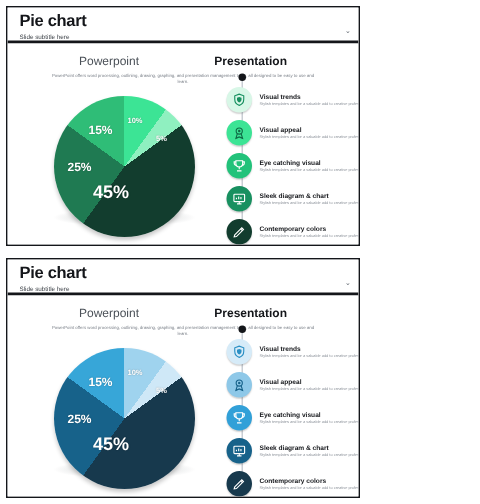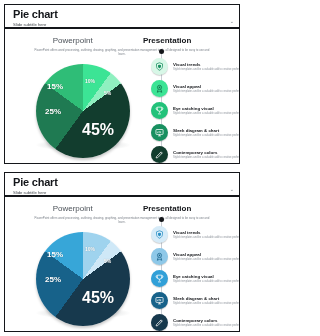--- a/index.html
+++ b/index.html
@@ -93,23 +93,23 @@
     border-radius: 50%;
     box-shadow: 0 2px 3px rgba(0,0,0,0.22);
   }
   .pie-label {
     position: absolute;
     color: #ffffff;
     font-weight: bold;
     text-shadow: 0 0 1px rgba(0,0,0,0.35);
     white-space: nowrap;
   }
-  .lbl-45 { font-size: 16px; left: 59px; top: 60px; }
+  .lbl-45 { font-size: 12px; left: 39px; top: 60px; }
   .lbl-25 { font-size: 8px;  left: 22px; top: 46px; }
-  .lbl-15 { font-size: 8px;  left: 24px; top: 21px; }
+  .lbl-15 { font-size: 8px;  left: 36px; top: 21px; }
   .lbl-10 { font-size: 5px;  left: 62px; top: 17px; }
   .lbl-5  { font-size: 5px;  left: 81px; top: 29px; }
   
   .features {
     position: absolute;
     left: 146px; top: 28px;
     width: 140px;
   }
   .feature-stem {
     position: absolute;

